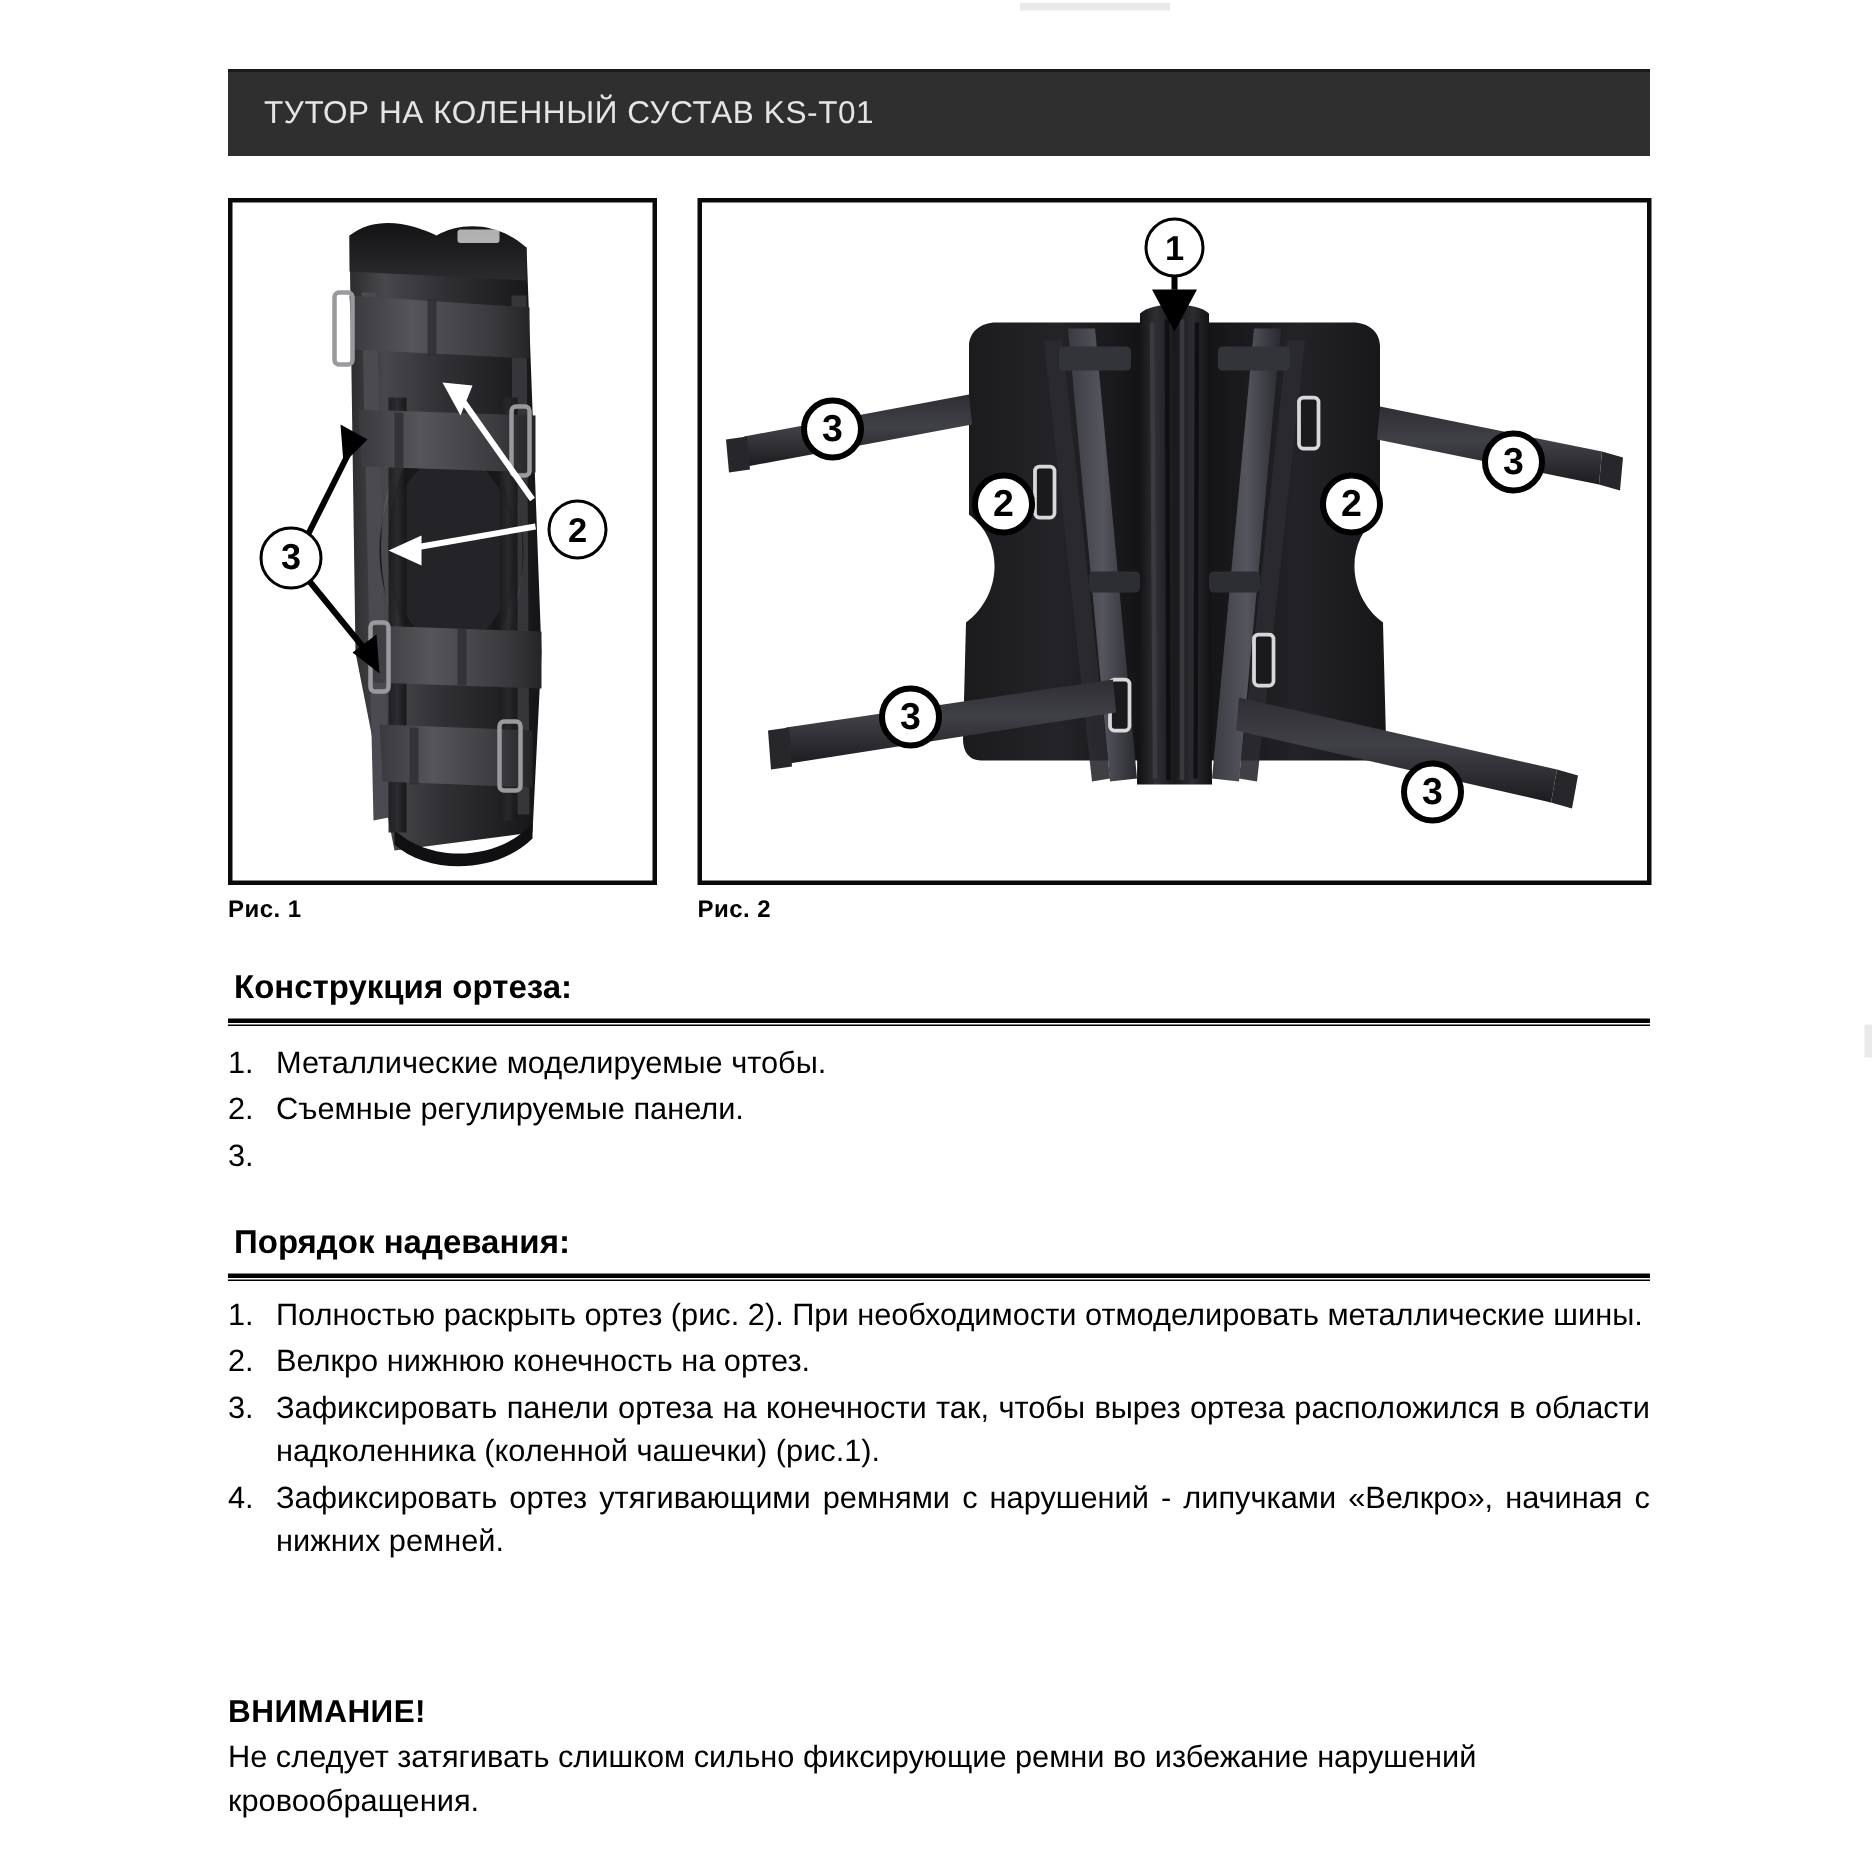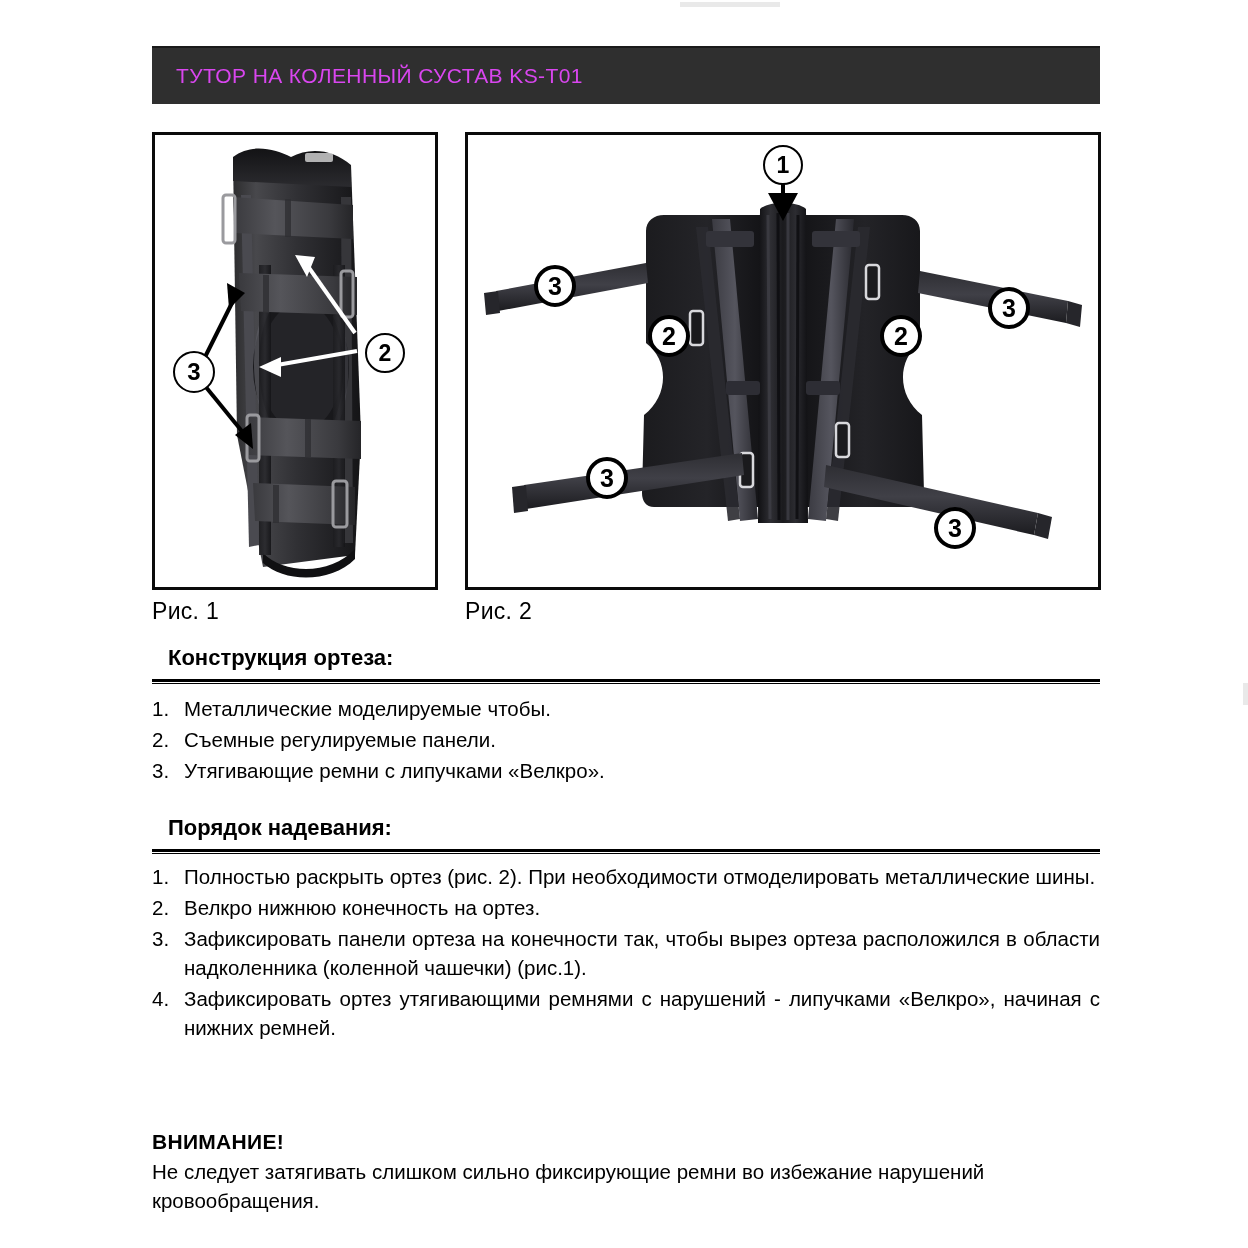--- a/index.html
+++ b/index.html
@@ -32,42 +32,42 @@
     height: 58px;
     background: #2f2f2f;
     border-top: 2px solid #1a1a1a;
     box-sizing: border-box;
   }
   .header-title {
     position: absolute;
     left: 24px;
     top: 50%;
     transform: translateY(-50%);
-    color: #d946ef;
+    color: #e5e5e5;
     font-size: 21px;
     letter-spacing: 0.4px;
     white-space: nowrap;
     font-weight: 400;
   }
 
   
   .fig-frame {
     position: absolute;
     border: 3px solid #0a0a0a;
     background: #ffffff;
     box-sizing: border-box;
     overflow: hidden;
   }
   #fig1-frame { left: 152px; top: 132px; width: 286px; height: 458px; }
   #fig2-frame { left: 465px; top: 132px; width: 636px; height: 458px; }
 
   .fig-caption {
     position: absolute;
-    font-size: 23px;
-    font-weight: normal;
+    font-size: 16px;
+    font-weight: bold;
     letter-spacing: 0.3px;
   }
   #fig1-caption { left: 152px; top: 598px; }
   #fig2-caption { left: 465px; top: 598px; }
 
   
   .callout {
     position: absolute;
     border-radius: 50%;
     background: #ffffff;
@@ -78,21 +78,21 @@
     font-weight: bold;
     box-sizing: border-box;
     z-index: 6;
   }
   .callout.thin { border: 2.5px solid #000; }
   .callout.thick { border: 4px solid #000; }
 
   
   .section-heading {
     position: absolute;
-    left: 168px;
+    left: 156px;
     font-size: 22px;
     font-weight: bold;
     white-space: nowrap;
   }
   .rule-double {
     position: absolute;
     left: 152px;
     width: 948px;
     height: 5px;
   }
@@ -371,21 +371,20 @@
     <div class="li">
       <span class="marker">1.</span>
       <span class="body">Металлические моделируемые чтобы.</span>
     </div>
     <div class="li">
       <span class="marker">2.</span>
       <span class="body">Съемные регулируемые панели.</span>
     </div>
     <div class="li">
       <span class="marker">3.</span>
-      <span class="body">Утягивающие ремни с липучками «Велкро».</span>
     </div>
   </div>
 
   <div class="section-heading" style="top:815px;">Порядок надевания:</div>
   <div class="rule-double" style="top:849px;">
     <div class="thickline"></div>
       <div class="thinline"></div>
   </div>
 
   <div class="list" style="top:862px;">

